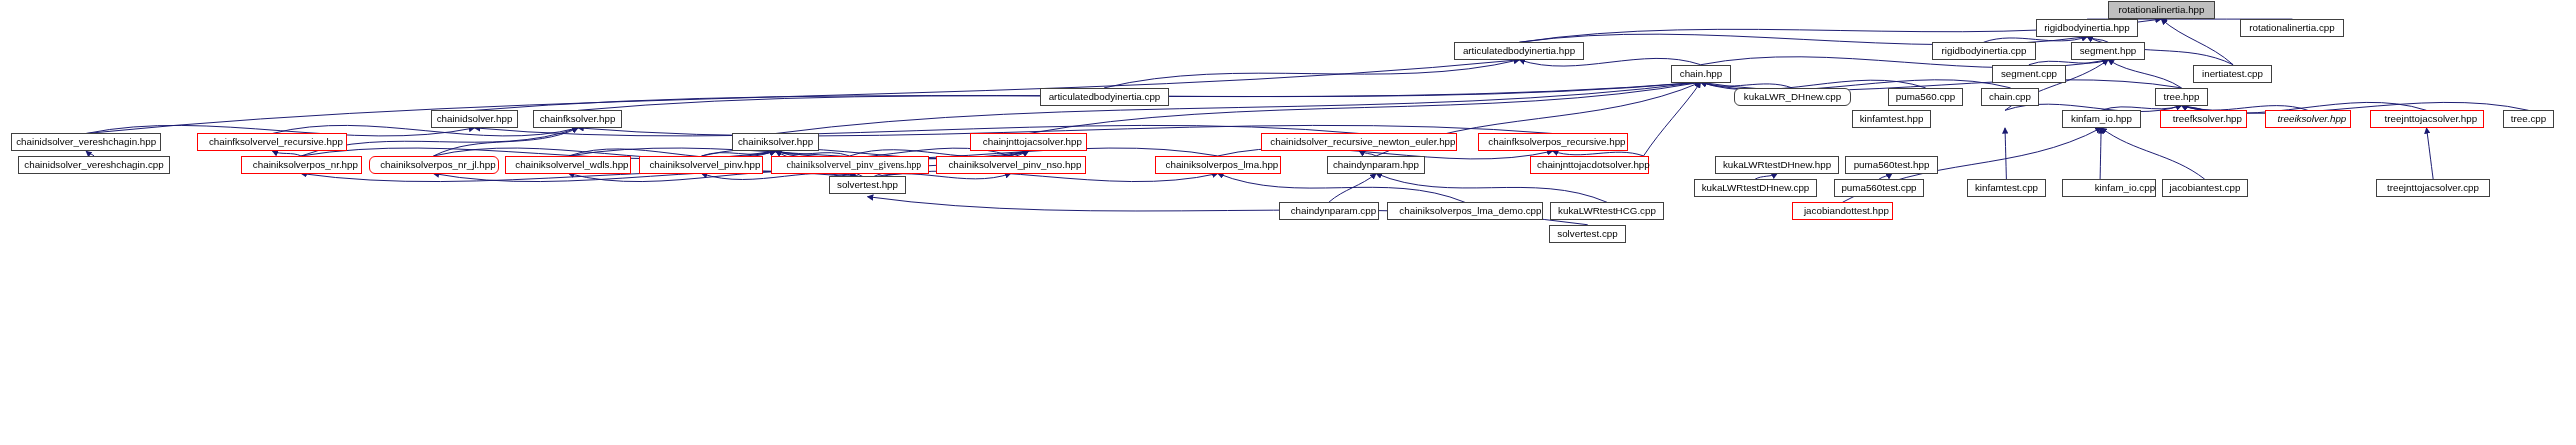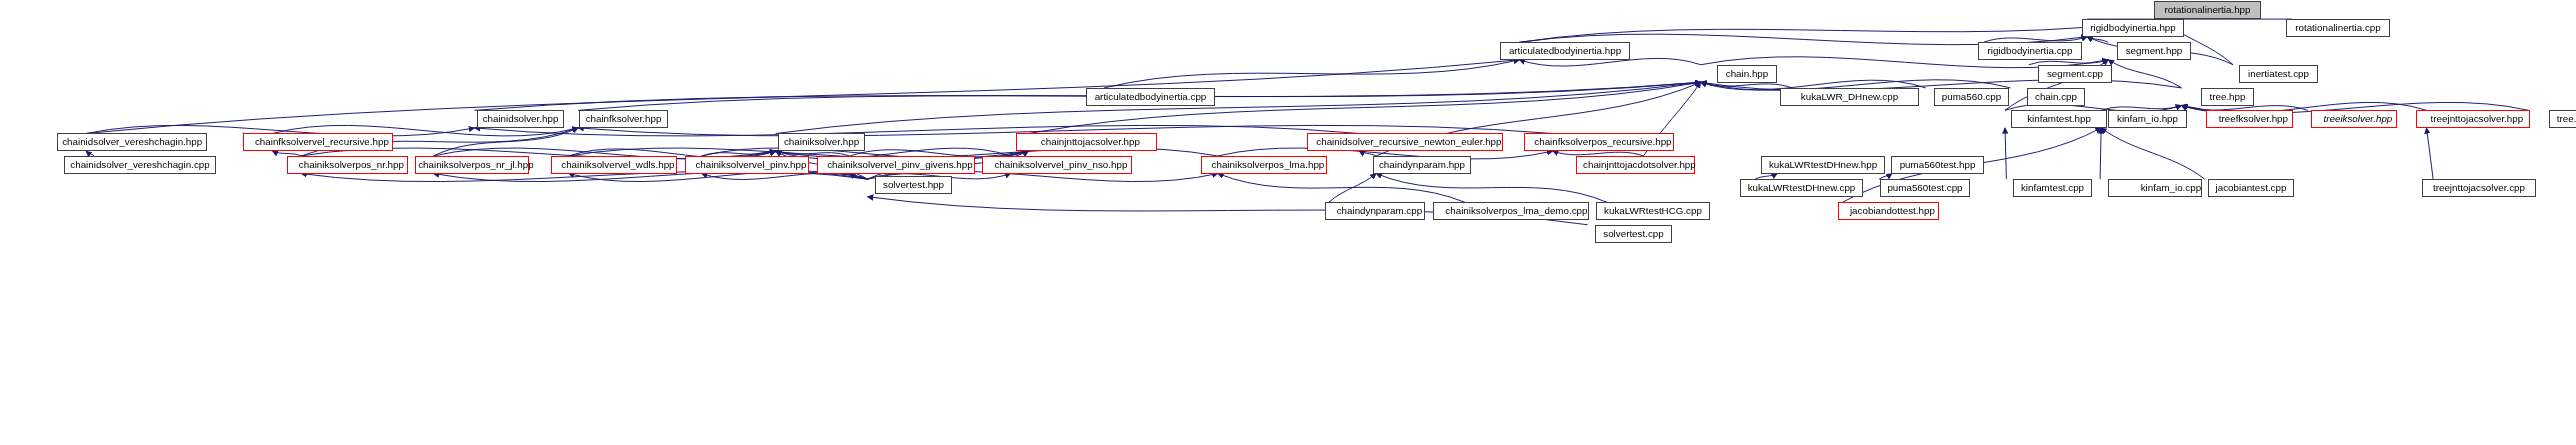--- a/index.html
+++ b/index.html
@@ -31,21 +31,20 @@
     justify-content: center;
     background: #ffffff;
     border: 0.7px solid #404040;
     height: 17.5px;
     font-size: 9.8px;
     color: #000000;
     white-space: nowrap;
     padding: 0 4.2px;
     line-height: 1;
     z-index: 5;
-    margin-left: 46px;
   }
   .node.red {
     border: 0.7px solid #ff0000;
     padding-left: 12px;
   }
   .node.root {
     background: #bfbfbf;
     border: 0.7px solid #404040;
   }
 </style>
@@ -142,54 +141,54 @@
       <div class="node" style="left: 1454px; top: 42px; width: 130px;">articulatedbodyinertia.hpp</div>
       <div class="node" style="left: 1932px; top: 42px; width: 104px;">rigidbodyinertia.cpp</div>
       <div class="node" style="left: 2071px; top: 42px; width: 74px;">segment.hpp</div>
       <div class="node" style="left: 1671px; top: 65px; width: 60px;">chain.hpp</div>
       <div class="node" style="left: 1992px; top: 65px; width: 74px;">segment.cpp</div>
       <div class="node" style="left: 2193px; top: 65px; width: 79px;">inertiatest.cpp</div>
       <div class="node" style="left: 1040px; top: 88px; width: 129px;">articulatedbodyinertia.cpp</div>
       <div class="node" style="left: 2155px; top: 88px; width: 53px;">tree.hpp</div>
       <div class="node" style="left: 431px; top: 110px; width: 87px;">chainidsolver.hpp</div>
       <div class="node" style="left: 533px; top: 110px; width: 89px;">chainfksolver.hpp</div>
-      <div class="node" style="left: 1965px; top: 110px; width: 96px;">kinfamtest.hpp</div>
+      <div class="node" style="left: 1852px; top: 110px; width: 79px;">kinfamtest.hpp</div>
       <div class="node" style="left: 2062px; top: 110px; width: 79px;">kinfam_io.hpp</div>
       <div class="node red" style="left: 2160px; top: 110px; width: 87px;">treefksolver.hpp</div>
       <div class="node red" style="left: 2265px; top: 110px; width: 86px; font-style: italic;">treeiksolver.hpp</div>
       <div class="node red" style="left: 2370px; top: 110px; width: 114px;">treejnttojacsolver.hpp</div>
       <div class="node" style="left: 2503px; top: 110px; width: 51px;">tree.cpp</div>
       <div class="node" style="left: 11.2px; top: 133px; width: 150px;">chainidsolver_vereshchagin.hpp</div>
       <div class="node red" style="left: 197px; top: 133px; width: 150px;">chainfksolvervel_recursive.hpp</div>
       <div class="node" style="left: 732px; top: 133px; width: 87px;">chainiksolver.hpp</div>
-      <div class="node red" style="left: 970px; top: 133px; width: 141px;">chainjnttojacsolver.hpp</div>
+      <div class="node red" style="left: 970px; top: 133px; width: 117px;">chainjnttojacsolver.hpp</div>
       <div class="node red" style="left: 1261px; top: 133px; width: 196px;">chainidsolver_recursive_newton_euler.hpp</div>
       <div class="node red" style="left: 1478px; top: 133px; width: 150px;">chainfksolverpos_recursive.hpp</div>
       <div class="node" style="left: 18px; top: 156px; width: 152px;">chainidsolver_vereshchagin.cpp</div>
       <div class="node red" style="left: 241px; top: 156px; width: 121px;">chainiksolverpos_nr.hpp</div>
-      <div class="node red" style="left: 369px; top: 156px; width: 114px;">chainiksolverpos_nr_jl.hpp</div>
+      <div class="node red" style="left: 369px; top: 156px; width: 130px; border-radius: 6px;">chainiksolverpos_nr_jl.hpp</div>
       <div class="node red" style="left: 505px; top: 156px; width: 126px;">chainiksolvervel_wdls.hpp</div>
       <div class="node red" style="left: 639px; top: 156px; width: 124px;">chainiksolvervel_pinv.hpp</div>
-      <div class="node red" style="left: 771px; top: 156px; width: 158px;">chainiksolvervel_pinv_givens.hpp</div>
+      <div class="node red" style="left: 771px; top: 156px; width: 158px; font-family: Liberation Serif, serif;">chainiksolvervel_pinv_givens.hpp</div>
       <div class="node red" style="left: 936px; top: 156px; width: 150px;">chainiksolvervel_pinv_nso.hpp</div>
       <div class="node red" style="left: 1155px; top: 156px; width: 126px;">chainiksolverpos_lma.hpp</div>
       <div class="node" style="left: 1327px; top: 156px; width: 98px;">chaindynparam.hpp</div>
       <div class="node red" style="left: 1530px; top: 156px; width: 119px;">chainjnttojacdotsolver.hpp</div>
       <div class="node" style="left: 1715px; top: 156px; width: 124px;">kukaLWRtestDHnew.hpp</div>
       <div class="node" style="left: 1845px; top: 156px; width: 93px;">puma560test.hpp</div>
       <div class="node" style="left: 1967px; top: 179px; width: 79px;">kinfamtest.cpp</div>
       <div class="node" style="left: 2062px; top: 179px; width: 94px; padding-left: 36px;">kinfam_io.cpp</div>
       <div class="node" style="left: 2162px; top: 179px; width: 86px;">jacobiantest.cpp</div>
       <div class="node" style="left: 2376px; top: 179px; width: 114px;">treejnttojacsolver.cpp</div>
       <div class="node" style="left: 829px; top: 176px; width: 77px;">solvertest.hpp</div>
       <div class="node" style="left: 1279px; top: 202px; width: 100px; padding-left: 13px;">chaindynparam.cpp</div>
       <div class="node" style="left: 1387px; top: 202px; width: 156px; padding-left: 15px;">chainiksolverpos_lma_demo.cpp</div>
       <div class="node" style="left: 1550px; top: 202px; width: 114px;">kukaLWRtestHCG.cpp</div>
       <div class="node red" style="left: 1792px; top: 202px; width: 101px;">jacobiandottest.hpp</div>
-      <div class="node" style="left: 1734px; top: 88px; width: 139px;">kukaLWR_DHnew.cpp</div>
+      <div class="node" style="left: 1734px; top: 88px; width: 117px; border-radius: 6px;">kukaLWR_DHnew.cpp</div>
       <div class="node" style="left: 1888px; top: 88px; width: 75px;">puma560.cpp</div>
       <div class="node" style="left: 1981px; top: 88px; width: 58px;">chain.cpp</div>
       <div class="node" style="left: 1694px; top: 179px; width: 123px;">kukaLWRtestDHnew.cpp</div>
       <div class="node" style="left: 1834px; top: 179px; width: 90px;">puma560test.cpp</div>
       <div class="node" style="left: 1549px; top: 225px; width: 77px;">solvertest.cpp</div>
     </div>
 </div>
 
 
 </body></html>

